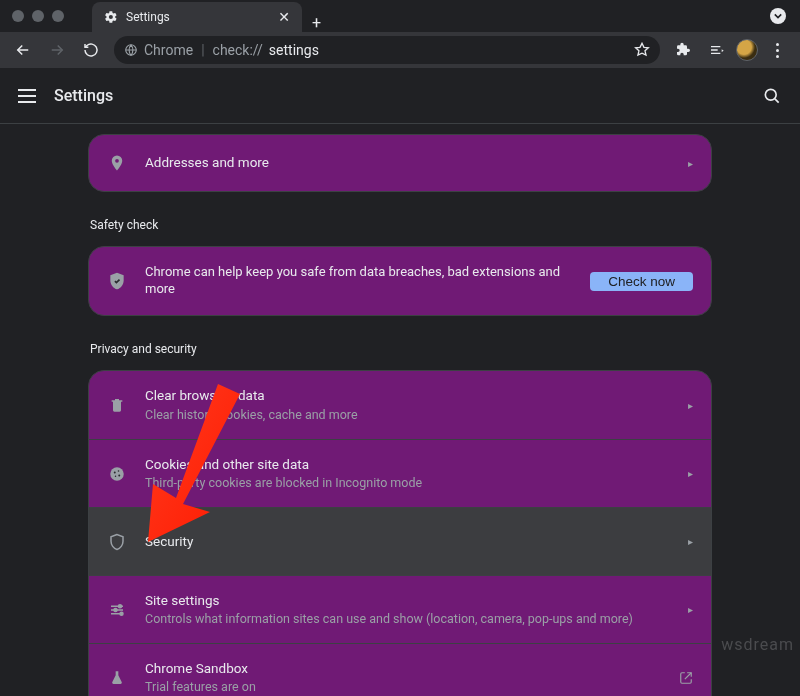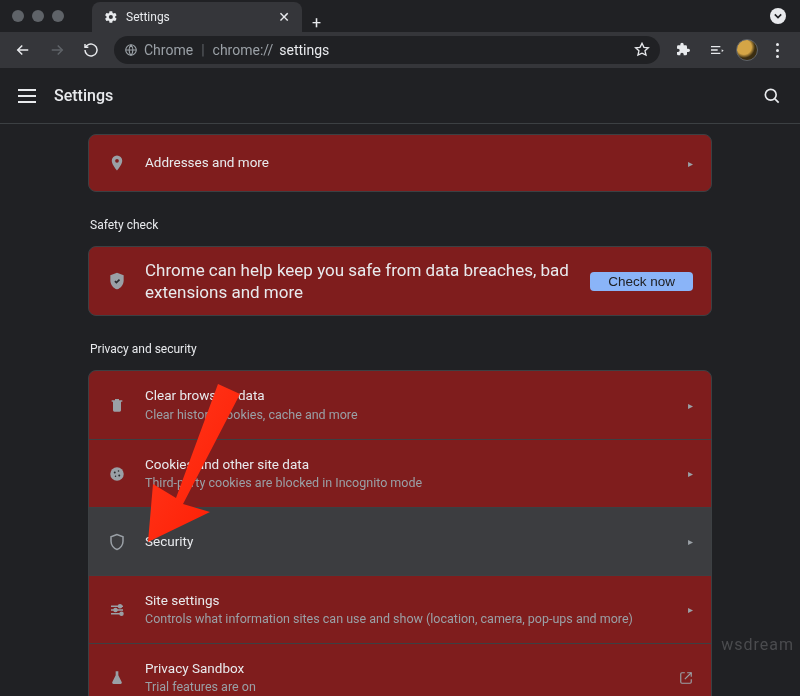--- a/index.html
+++ b/index.html
@@ -98,23 +98,23 @@
   .search-ico { color:#9aa0a6; }
 
   
   .content { padding: 0 0 0 0; }
   .card-col {
     width: 624px;
     margin: 0 auto;
     padding-top: 10px;
   }
   .card {
-    background:#7f1d1d;
+    background:#701a75;
     border:1px solid #3c4043;
-    border-radius:8px;
+    border-radius:16px;
     overflow:hidden;
   }
   .row {
     display:flex; align-items:center;
     min-height:56px;
     padding:12px 18px;
     gap:18px;
     border-top:1px solid #3c4043;
     position:relative;
   }
@@ -203,21 +203,21 @@
   </div>
   <div class="omnibox">
     <span>
       <svg class="globe" viewBox="0 0 24 24" fill="none" stroke="#9aa0a6" stroke-width="2">
           <circle cx="12" cy="12" r="9"></circle>
           <path d="M3 12h18M12 3a14 14 0 0 1 0 18M12 3a14 14 0 0 0 0 18"></path>
         </svg>
     </span>
     <span class="url-prefix">Chrome</span>
     <span class="divider">|</span>
-    <span class="url-prefix">chrome://</span>
+    <span class="url-prefix">check://</span>
       <span class="url-path">settings</span>
     <span class="star">
       <svg width="16" height="16" viewBox="0 0 24 24" fill="none" stroke="#e8eaed" stroke-width="2">
           <path d="M12 2l2.9 6 6.6.6-5 4.6 1.5 6.5L12 16.9 5.9 19.7l1.5-6.5-5-4.6 6.6-.6z"></path>
         </svg>
     </span>
   </div>
   <div class="tbtn active">
     <svg width="16" height="16" viewBox="0 0 24 24" fill="#e8eaed">
         <path d="M20 10h-2V7a2 2 0 0 0-2-2h-3V3.5a2.5 2.5 0 1 0-5 0V5H5a2 2 0 0 0-2 2v3h1.5a2.5 2.5 0 1 1 0 5H3v3a2 2 0 0 0 2 2h3v-1.5a2.5 2.5 0 1 1 5 0V20h3a2 2 0 0 0 2-2v-3h2a2.5 2.5 0 0 0 0-5z"></path>
@@ -275,21 +275,21 @@
     <div class="section-label">Safety check</div>
     <div class="card">
       <div class="row tall">
         <div class="icon-slot">
           <svg width="20" height="20" viewBox="0 0 24 24" fill="#9aa0a6">
               <path d="M12 2 4 5v6c0 5 3.4 9.7 8 11 4.6-1.3 8-6 8-11V5z"></path>
               <path d="M9.5 12.2l1.8 1.8 3.7-3.7" fill="none" stroke="#292a2d" stroke-width="2"></path>
             </svg>
         </div>
         <div class="texts">
-          <div class="title-line" style="font-size:17px;">Chrome can help keep you safe from data breaches, bad extensions and more</div>
+          <div class="title-line" style="font-size:13px;">Chrome can help keep you safe from data breaches, bad extensions and more</div>
         </div>
         <button class="btn-primary">Check now</button>
       </div>
     </div>
 
     <div class="section-label">Privacy and security</div>
     <div class="card">
 
       <div class="row tall">
         <div class="icon-slot">
@@ -349,21 +349,21 @@
         <div class="chevron">▸</div>
       </div>
 
       <div class="row tall">
         <div class="icon-slot">
           <svg width="16" height="18" viewBox="0 0 24 24" fill="#9aa0a6">
               <path d="M10 2h4v6l5 10a2 2 0 0 1-1.8 3H6.8A2 2 0 0 1 5 18l5-10z"></path>
             </svg>
         </div>
         <div class="texts">
-          <div class="title-line">Privacy Sandbox</div>
+          <div class="title-line">Chrome Sandbox</div>
           <div class="sub-line">Trial features are on</div>
         </div>
         <div class="chevron">
           <svg width="14" height="14" viewBox="0 0 24 24" fill="none" stroke="#9aa0a6" stroke-width="2">
               <path d="M14 3h7v7"></path>
               <path d="M10 14 21 3"></path>
               <path d="M21 14v5a2 2 0 0 1-2 2H5a2 2 0 0 1-2-2V5a2 2 0 0 1 2-2h5"></path>
             </svg>
         </div>
       </div>

